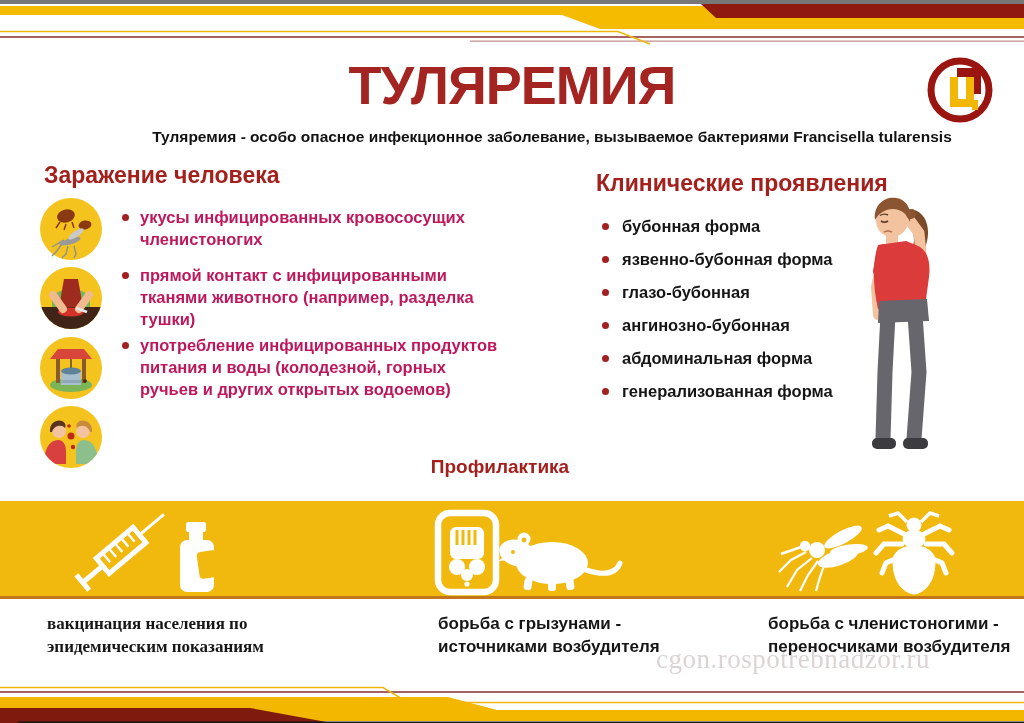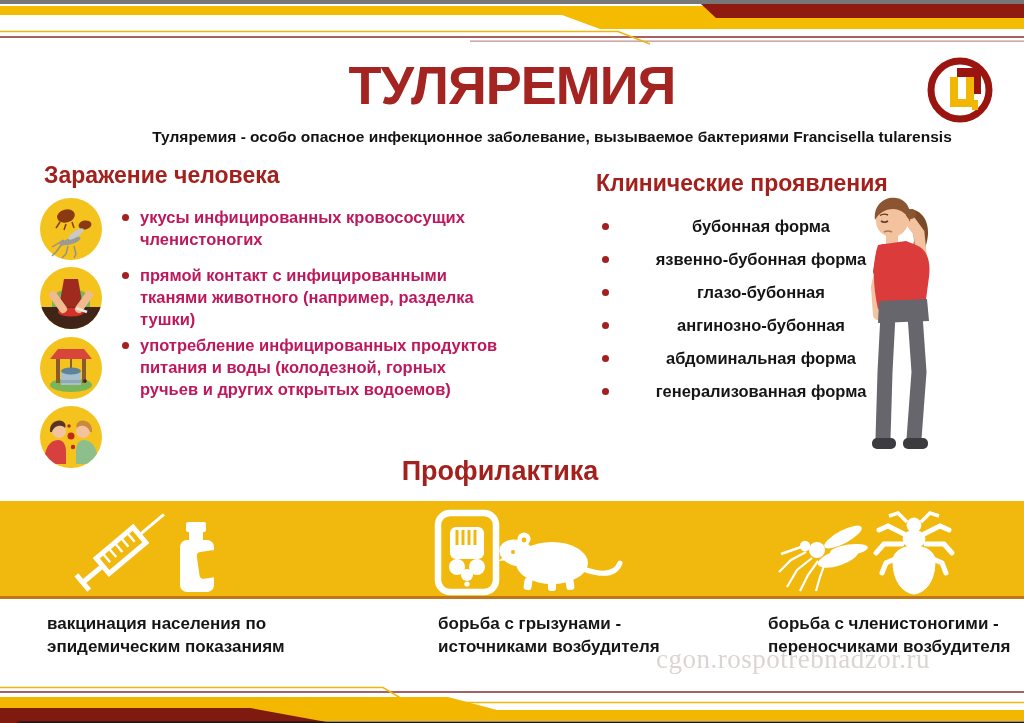--- a/index.html
+++ b/index.html
@@ -13,47 +13,47 @@
     top:50px;left:0;width:1024px;text-align:center;
     font-size:54px;font-weight:800;color:#A32421;letter-spacing:-1px;
   }
   .subtitle{
     top:124px;left:0;width:1024px;text-align:center;
     font-size:15.5px;font-weight:700;color:#121212;padding-left:40px;
   }
   .sec-head{font-size:23px;font-weight:800;color:#A3201D;}
   .inf-head{top:158px;left:44px;}
   .clin-head{top:166px;left:596px;}
-  .prev-head{top:452px;left:0;width:1000px;text-align:center;font-size:27px;}
+  .prev-head{top:452px;left:0;width:1000px;text-align:center;font-size:19px;}
   
   .inf-list{top:194px;left:40px;width:500px;}
   .inf-row{display:flex;align-items:center;margin-bottom:5px;min-height:62px;}
   .circle-icon{width:62px;height:62px;flex:0 0 62px;}
   .inf-text{
     position:relative;margin-left:18px;padding-left:20px;max-width:365px;
     font-size:16.5px;font-weight:700;line-height:1.32;color:#be185d;
   }
   .dot{
     position:absolute;left:2px;top:7px;width:7px;height:7px;border-radius:50%;
     background:#A32020;
   }
   
   .clin-list{top:206px;left:600px;width:300px;list-style:none;margin:0;padding:0;}
   .clin-list li{
     position:relative;padding-left:22px;height:33px;display:flex;align-items:center;
-    font-size:16.5px;font-weight:700;color:#151515;justify-content:center;
+    font-size:16.5px;font-weight:700;color:#151515;
   }
   .clin-list .dot{top:13px;}
   
   .band{
     top:497px;left:0;width:1024px;height:95px;background:#F1B80D;
     border-bottom:3px solid #C2761B;
   }
   .caption{font-size:17px;font-weight:700;line-height:1.33;color:#161616;}
-  .cap1{top:609px;left:47px;width:250px;}
+  .cap1{top:609px;left:47px;width:250px;font-family:Liberation Serif, serif;}
   .cap2{top:609px;left:438px;width:240px;}
   .cap3{top:609px;left:768px;width:260px;}
   .watermark{
     top:640px;left:656px;font-family:"Liberation Serif",serif;
     font-size:27px;color:#DBD4D2;letter-spacing:0.5px;
   }
   svg{display:block;}
 </style>
 </head>
 <body>

